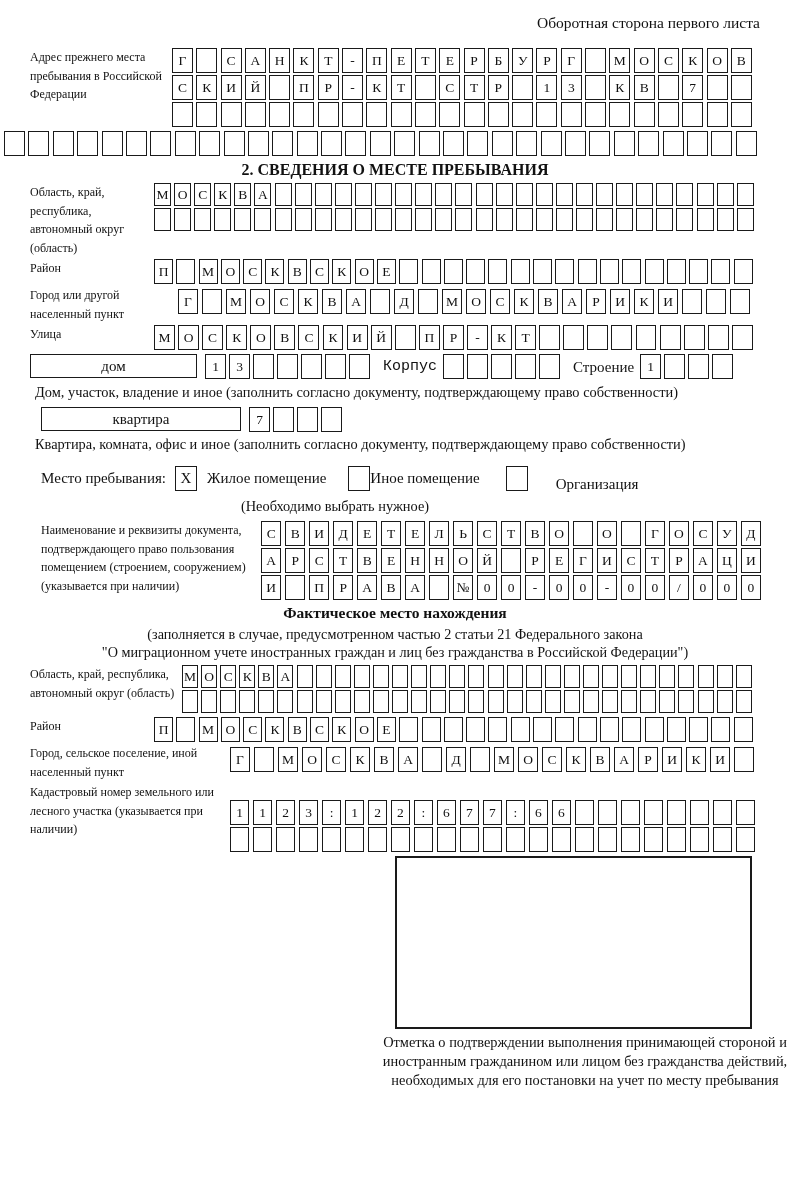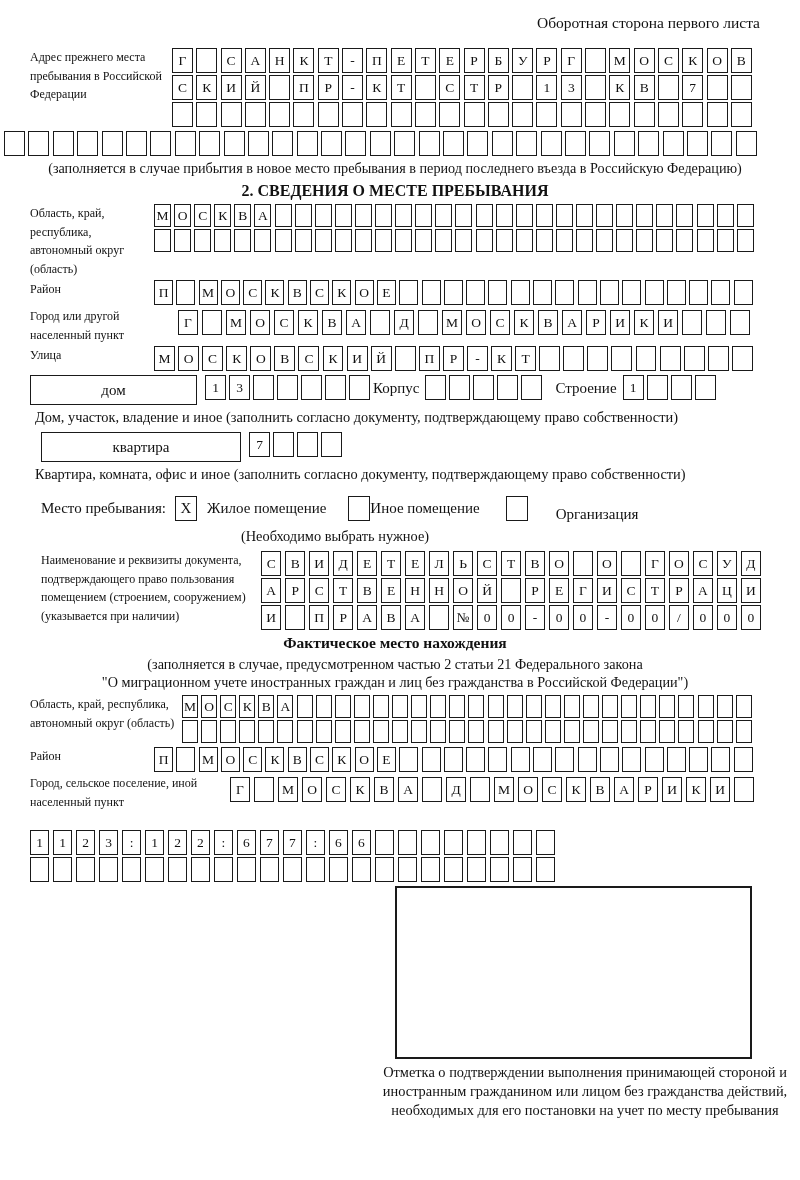--- a/index.html
+++ b/index.html
@@ -29,21 +29,21 @@
   .c22 .cell{width:20px;margin-right:4px;}
   .c23 .cell{width:19.2px;margin-right:3.8px;}
   .cmid .cell{width:21px;margin-right:3px;}
 
   .fullrow{margin-left:-26px;margin-top:2px;}
   .caption-center{text-align:center;font-size:14.2px;margin-top:3px;line-height:18px;}
   .caption-left{font-size:14.4px;margin-top:3px;padding-left:5px;line-height:18px;}
   .sec-title{text-align:center;font-weight:bold;font-size:16px;margin-top:5px;margin-bottom:4px;}
   .fact-title{text-align:center;font-weight:bold;font-size:15.5px;margin-top:2px;margin-bottom:3px;}
 
-  .widebox{box-sizing:border-box;border:1.7px solid #1a1a1a;height:30px;
+  .widebox{box-sizing:border-box;border:1.7px solid #1a1a1a;height:24px;
            display:flex;align-items:center;justify-content:center;font-size:15px;flex:0 0 auto;}
   .inline-lbl{font-size:15px;line-height:26px;flex:0 0 auto;}
 
   .checkbox{box-sizing:border-box;width:22px;height:25px;border:1.6px solid #1a1a1a;
             display:inline-flex;align-items:center;justify-content:center;font-size:15px;flex:0 0 auto;}
 
   .stamp-box{box-sizing:border-box;border:2px solid #1a1a1a;width:357px;height:173px;
              margin-left:365px;margin-top:2px;background:#fff;}
   .stamp-caption{width:420px;margin-left:345px;margin-top:4px;text-align:center;
                  font-size:14.4px;line-height:19px;}
@@ -166,21 +166,20 @@
       <span class="cell"></span>
       <span class="cell"></span>
       <span class="cell"></span>
       <span class="cell"></span>
       <span class="cell"></span>
       <span class="cell"></span>
       <span class="cell"></span>
       <span class="cell"></span>
       <span class="cell"></span>
     </div>
-  <div class="caption-center">(заполняется в случае прибытия в новое место пребывания в период последнего въезда в Российскую Федерацию)</div>
 
   <div class="sec-title">2. СВЕДЕНИЯ О МЕСТЕ ПРЕБЫВАНИЯ</div>
 
   <div class="form-row">
     <div class="lbl" style="width:124px;">Область, край, республика, автономный округ (область)</div>
     <div class="boxcol">
       <div class="boxes c30">
           <span class="cell">М</span>
           <span class="cell">О</span>
           <span class="cell">С</span>
@@ -347,21 +346,21 @@
     </div>
     <div class="boxes cmid" style="margin-left:8px;">
         <span class="cell">1</span>
         <span class="cell">3</span>
         <span class="cell"></span>
         <span class="cell"></span>
         <span class="cell"></span>
         <span class="cell"></span>
         <span class="cell"></span>
       </div>
-    <div class="inline-lbl" style="">Корпус</div>
+    <div class="inline-lbl" style="margin-left:10px;font-family:Liberation Mono, monospace;">Корпус</div>
     <div class="boxes cmid" style="margin-left:6px;">
         <span class="cell"></span>
         <span class="cell"></span>
         <span class="cell"></span>
         <span class="cell"></span>
         <span class="cell"></span>
       </div>
     <div class="inline-lbl" style="margin-left:10px;">Строение</div>
     <div class="boxes cmid" style="margin-left:6px;">
         <span class="cell">1</span>
@@ -600,20 +599,21 @@
         <span class="cell">А</span>
         <span class="cell">Р</span>
         <span class="cell">И</span>
         <span class="cell">К</span>
         <span class="cell">И</span>
         <span class="cell"></span>
       </div>
   </div>
 
   <div class="form-row mt2">
+    <div class="lbl" style="width:200px;">Кадастровый номер земельного или лесного участка (указывается при наличии)</div>
     <div class="boxcol" style="margin-top:17px;">
       <div class="boxes c23">
           <span class="cell">1</span>
           <span class="cell">1</span>
           <span class="cell">2</span>
           <span class="cell">3</span>
           <span class="cell">:</span>
           <span class="cell">1</span>
           <span class="cell">2</span>
           <span class="cell">2</span>

